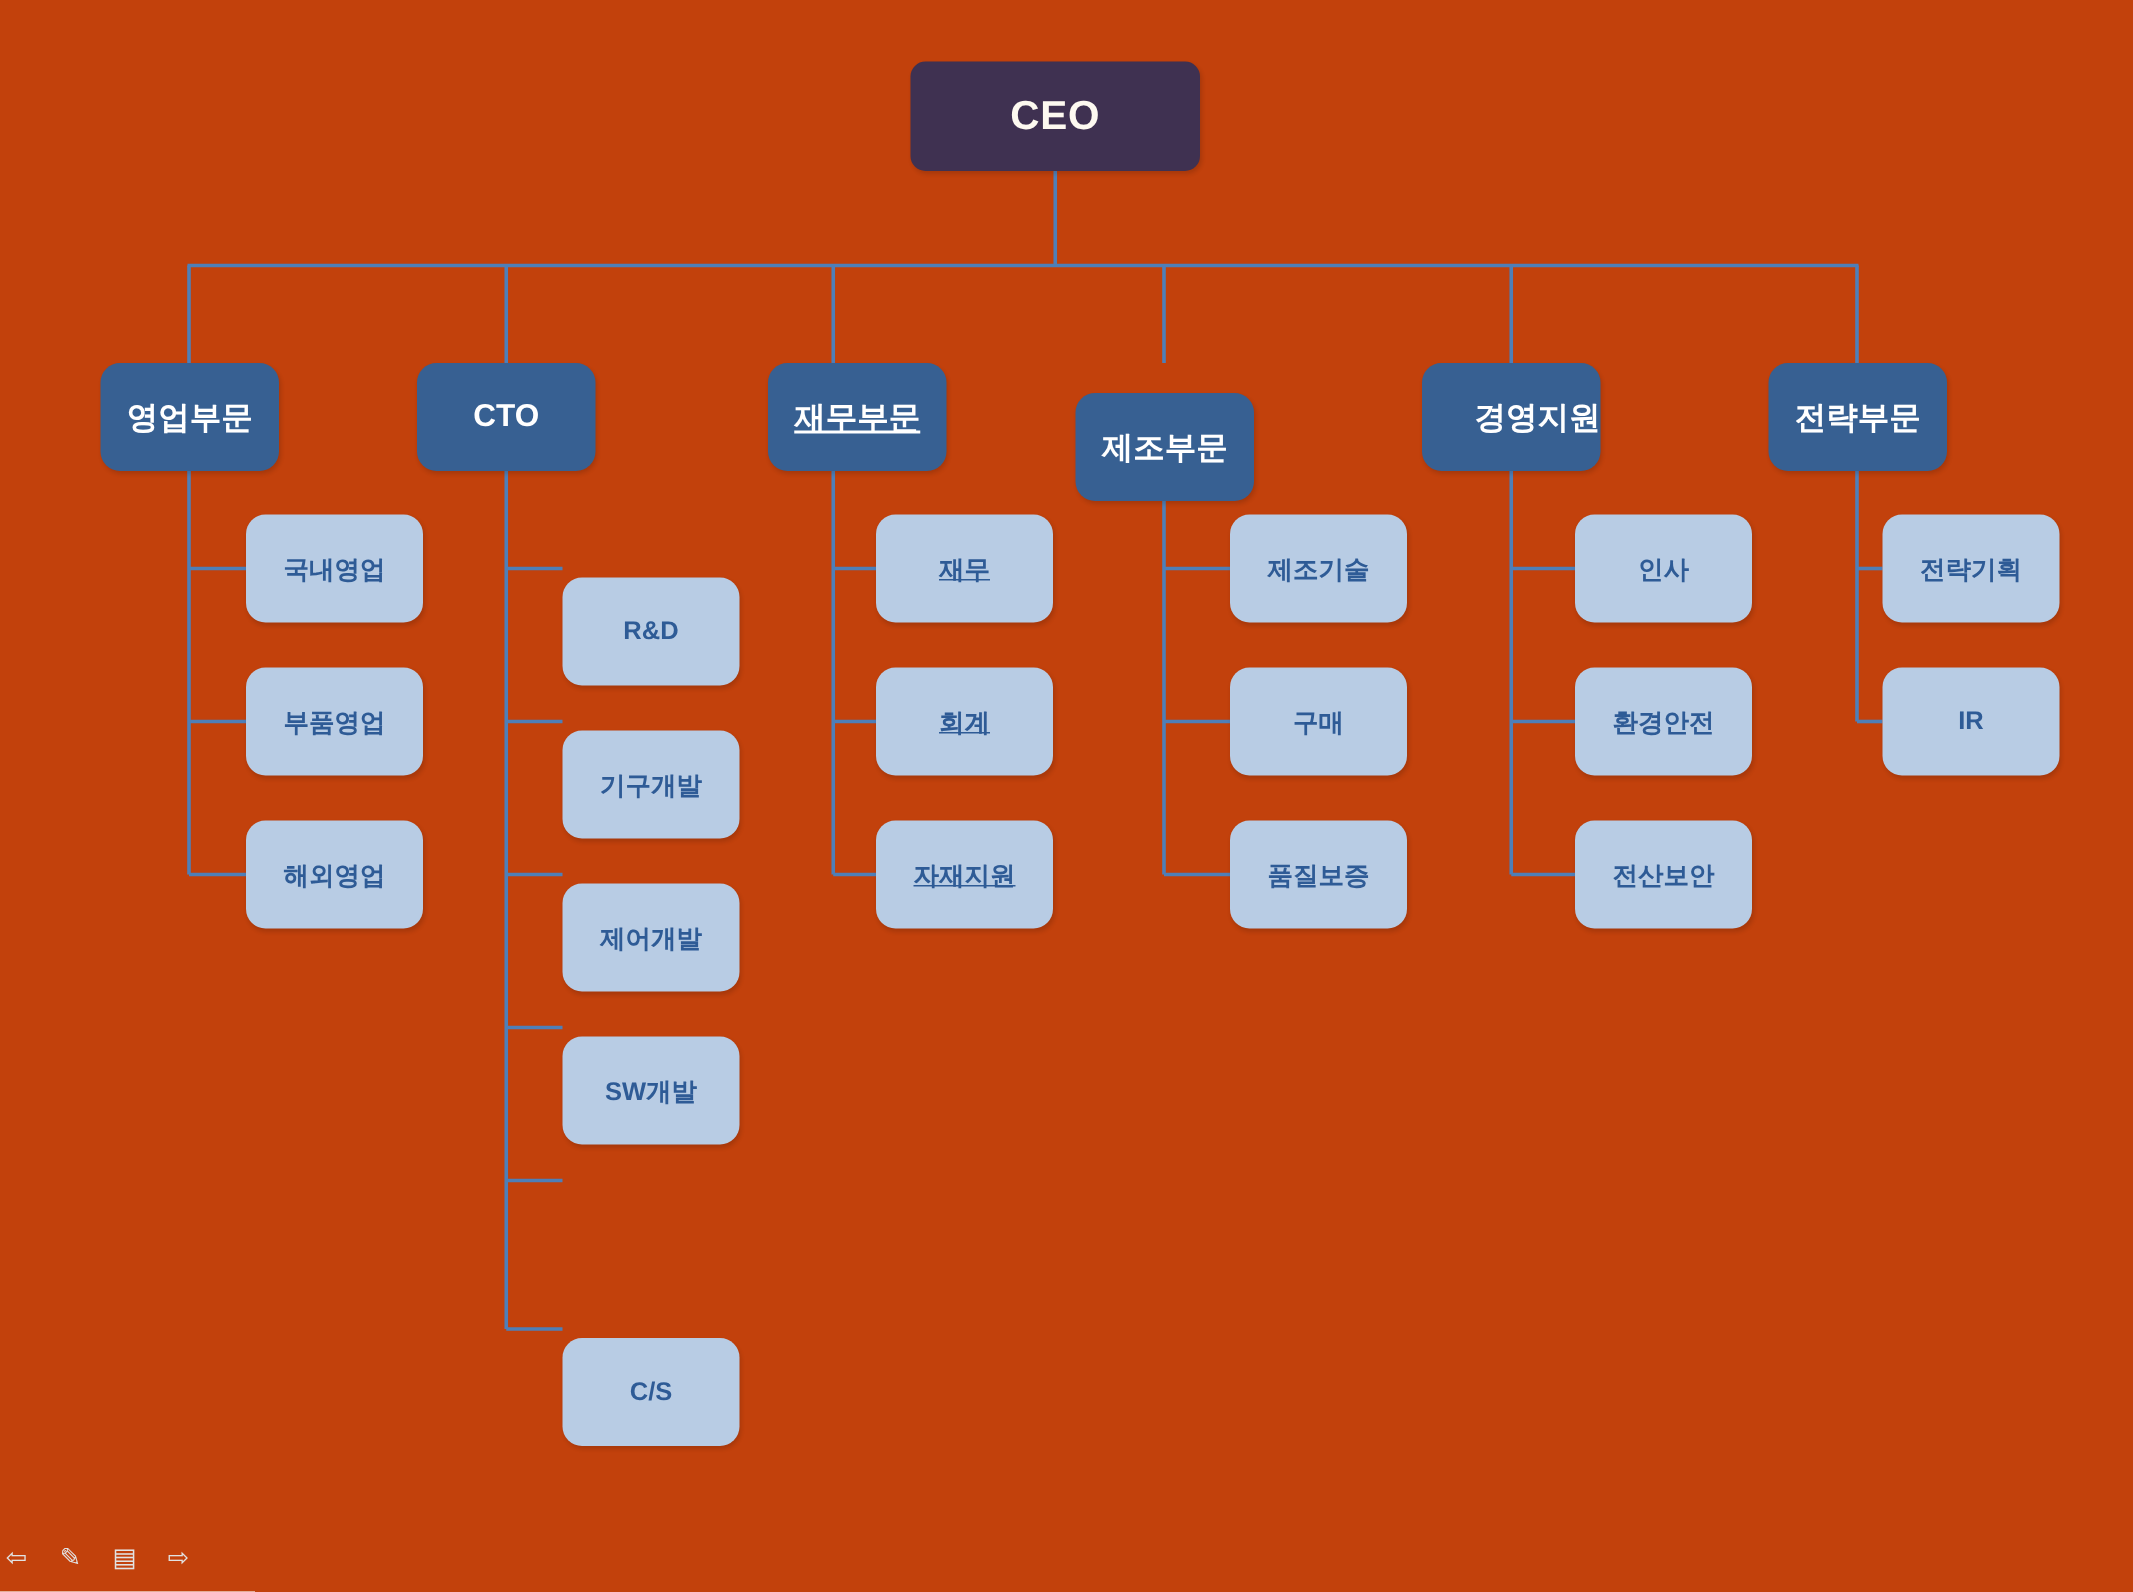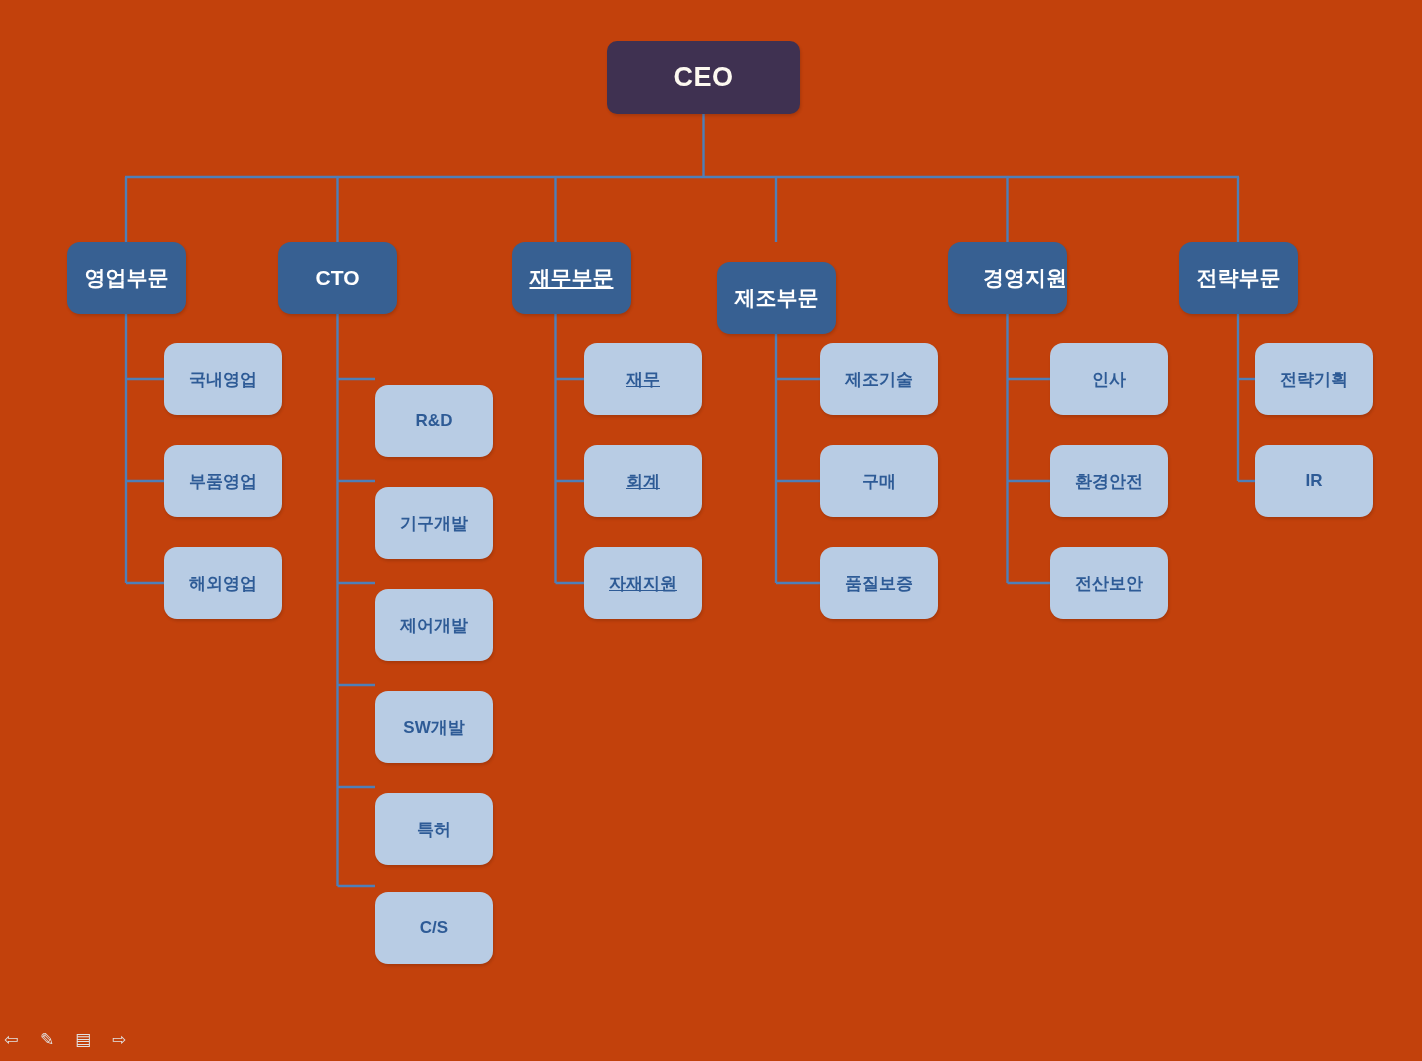--- a/index.html
+++ b/index.html
@@ -186,23 +186,20 @@
   </div>
   <div class="node node-dept col-1 row-1">
     <span>기구개발</span>
   </div>
   <div class="node node-dept col-1 row-2">
     <span>제어개발</span>
   </div>
   <div class="node node-dept col-1 row-3">
     <span>SW개발</span>
   </div>
-  <div class="node node-dept col-1 row-4">
-    <span>특허</span>
-  </div>
   <div class="node node-dept col-1 row-5">
     <span>C/S</span>
   </div>
 
   <div class="node node-dept col-2 row-0">
     <span>재무</span>
   </div>
   <div class="node node-dept col-2 row-1">
     <span>회계</span>
   </div>

